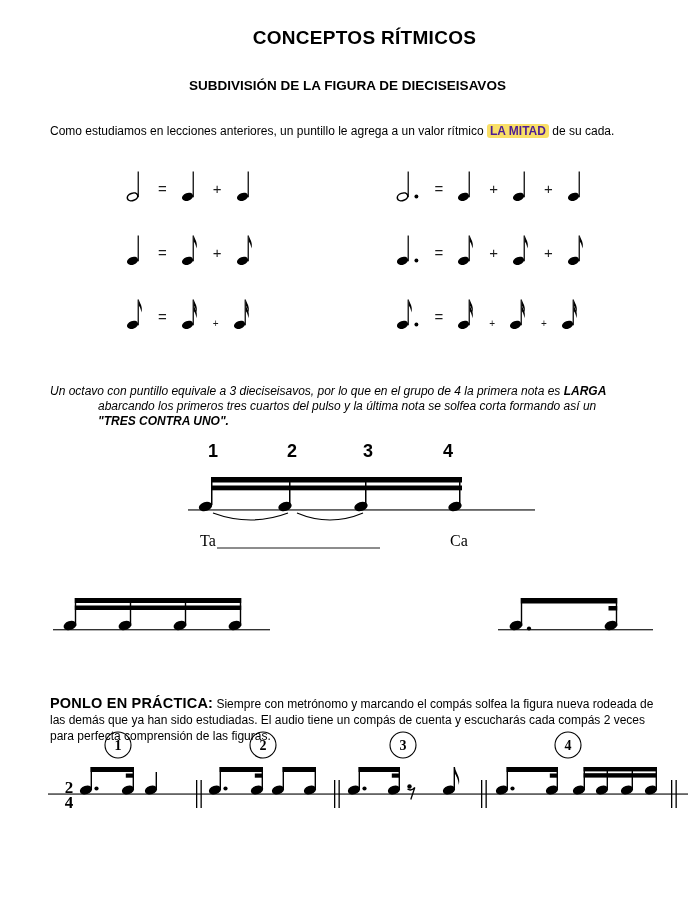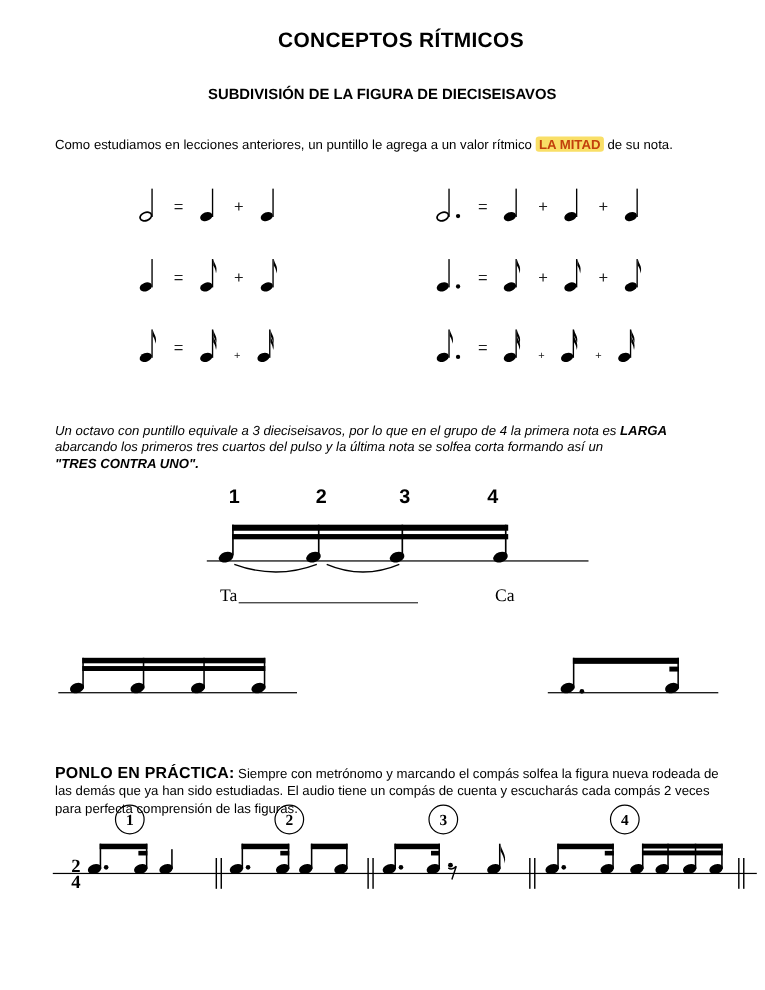--- a/index.html
+++ b/index.html
@@ -25,21 +25,21 @@
   #eq-left  { left:126px; top:163px; }
   #eq-right { left:396px; top:163px; }
   .eq-row { display:flex; align-items:flex-end; height:40px; margin-bottom:24px; gap:14px; }
   .eq-row svg { display:block; }
   .eq-row .op { font-size:15px; line-height:1; margin-bottom:7px; color:#1c1c1c; }
   .eq-row .op.small { font-size:10px; margin-bottom:2px; }
   .explain {
     position:absolute; top:372px; left:50px; width:600px;
     font-size:12px; line-height:15px;font-style:italic;
   }
-  .block { display:block; }
+  .block { display:block;margin-left:48px; }
   .fig { position:absolute; }
   #fig-taca  { left:120px; top:430px; }
   #fig-equiv { left:40px;  top:585px; }
   #fig-staff { left:40px;  top:723px; }
   .practice {
     position:absolute; top:663px; left:50px; width:615px;
     font-size:12px; line-height:16px;margin-top:32px;
   }
   .practice b.head { font-size:14.5px; letter-spacing:.2px; }
   svg .ink { fill:#000; }
@@ -49,22 +49,22 @@
   .circnum { font-family:"Liberation Serif", serif; font-weight:bold; font-size:14px; }
   .syll    { font-family:"Liberation Serif", serif; font-size:16px; }
 </style>
 </head>
 <body>
 
 <div class="title">CONCEPTOS RÍTMICOS</div>
 <div class="subtitle">SUBDIVISIÓN DE LA FIGURA DE DIECISEISAVOS</div>
 
 <p class="intro"><span>Como estudiamos en lecciones anteriores, un puntillo le agrega a un valor rítmico</span>
-  <span class="hl" style="background: rgb(249, 223, 103); color: #c2410c;">LA MITAD</span>
-  <span>de su nota.</span></p>
+  <span class="hl" style="background: rgb(249, 223, 103); color: #4c1d95;">LA MITAD</span>
+  <span>de su cada.</span></p>
 
 <div id="eq-left" class="eq-col">
     <div class="eq-row">
       <svg width="18.0" height="36" viewBox="0 0 22 44" fill="#000">
         <rect x="14.2" y="5.5" width="1.5" height="31.5"></rect>
         <ellipse cx="8" cy="36.5" rx="6.6" ry="4.5" fill="none" stroke="#000" stroke-width="1.9" transform="rotate(-20 8 36.5)"></ellipse>
       </svg>
       <span class="op">=</span>
       <svg width="18.0" height="36" viewBox="0 0 22 44" fill="#000">
         <rect x="14.2" y="5.5" width="1.5" height="31.5"></rect>

